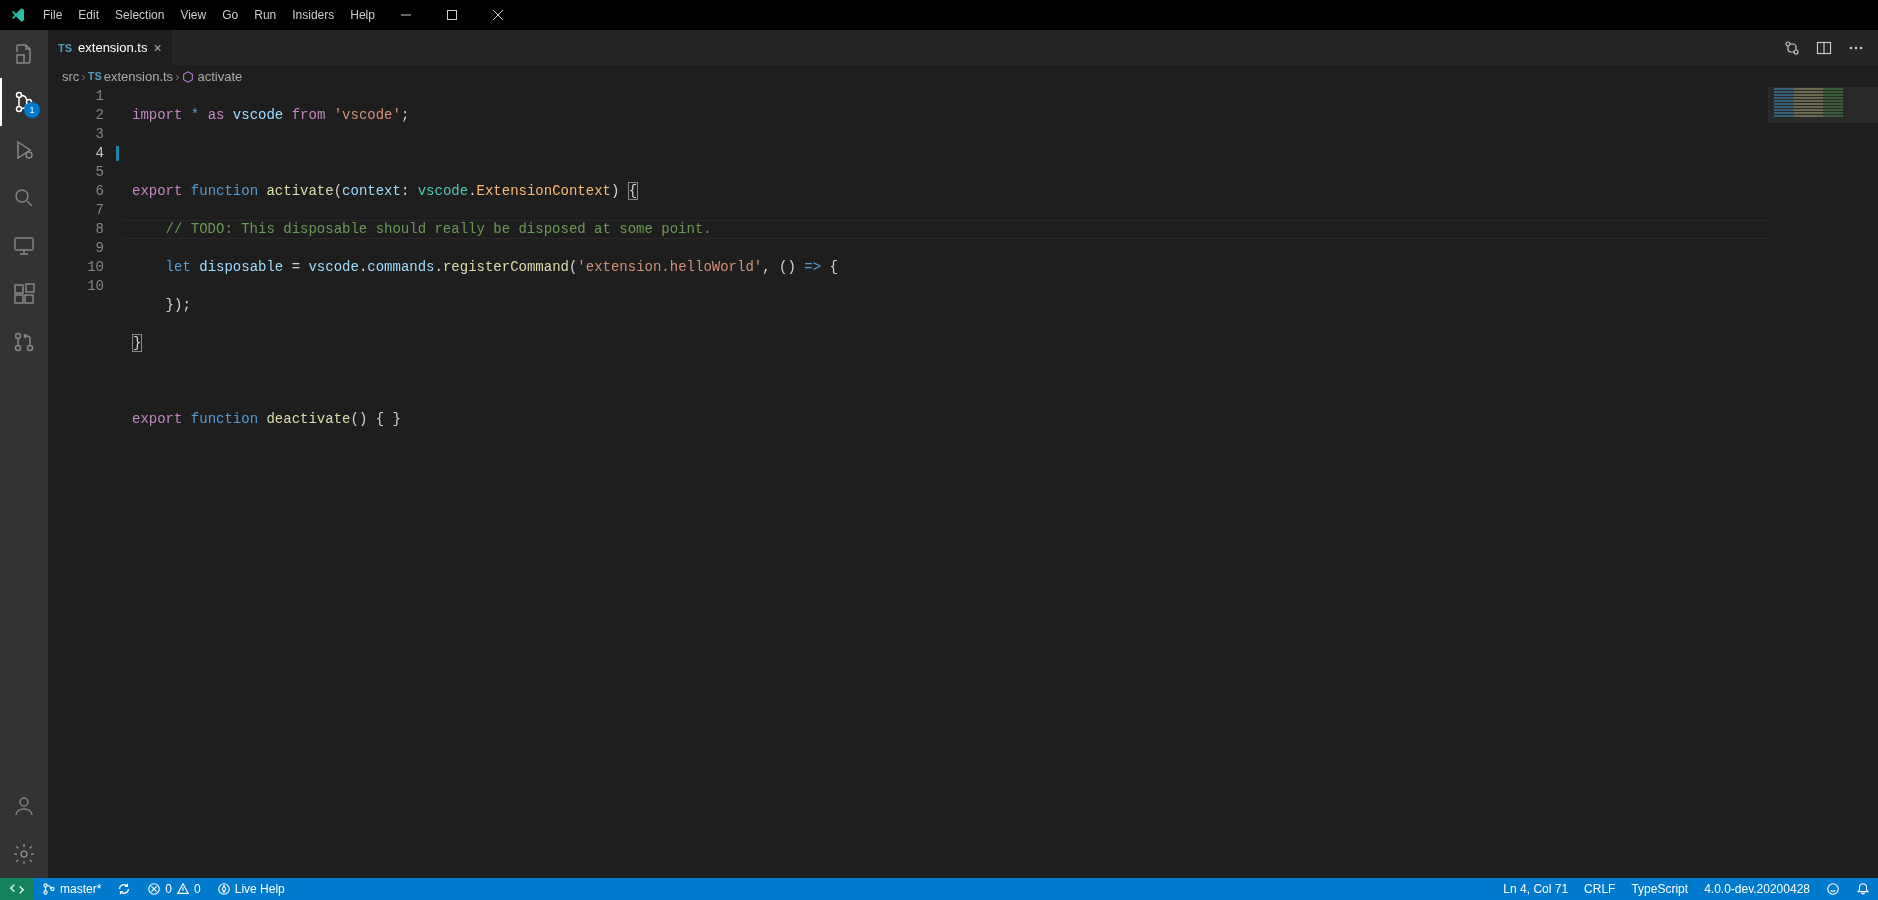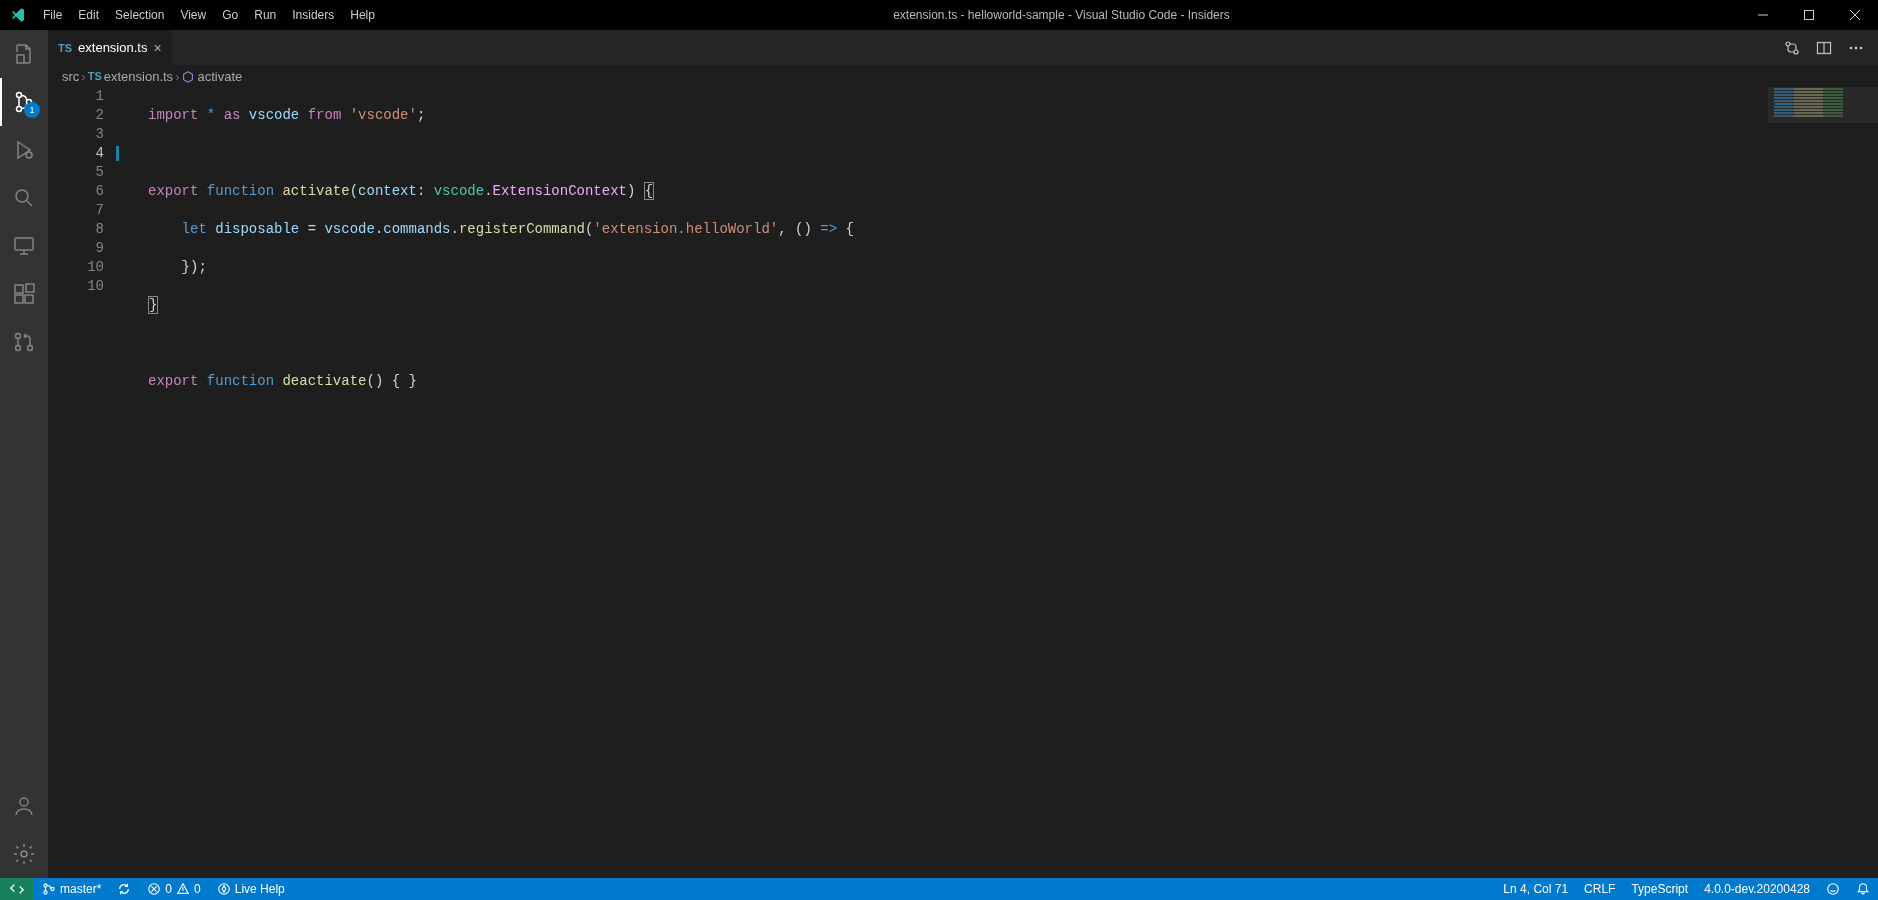--- a/index.html
+++ b/index.html
@@ -149,35 +149,35 @@
   }
   .code {
     flex:1;
     font-family: Consolas, "Courier New", monospace;
     font-size: 14px;
     line-height: 19px;
     white-space: pre;
     padding-left: 10px;
     position:relative;
   }
-  .code .row { height:19px; position:relative;margin-left:16px; }
+  .code .row { height:19px; position:relative; }
   .code .row.current::before {
     content:''; position:absolute; left:-10px; right:0; top:0; bottom:0;
     border-top:1px solid #282828;
     border-bottom:1px solid #282828;
   }
 
   
   .tok-keyword   { color:#c586c0; }
   .tok-storage   { color:#569cd6; }
   .tok-star      { color:#569cd6; }
   .tok-ident     { color:#9cdcfe; }
   .tok-var       { color:#9cdcfe; }
   .tok-func      { color:#dcdcaa; }
-  .tok-type      { color:#f0abfc; }
+  .tok-type      { color:#fdba74; }
   .tok-string    { color:#ce9178; }
   .tok-comment   { color:#6a9955; }
   .tok-punct     { color:#d4d4d4; }
   .tok-brace-hl  { color:#d4d4d4; border:1px solid #888; box-sizing:border-box; }
   .tok-namespace { color:#4ec9b0; }
 
   .minimap {
     position:absolute; top:0; right:0; width:110px; height:100%;
     background:#1e1e1e;
   }
@@ -218,21 +218,20 @@
   <div class="menubar">
     <div class="menubar-item">File</div>
     <div class="menubar-item">Edit</div>
     <div class="menubar-item">Selection</div>
     <div class="menubar-item">View</div>
     <div class="menubar-item">Go</div>
     <div class="menubar-item">Run</div>
     <div class="menubar-item">Insiders</div>
     <div class="menubar-item">Help</div>
   </div>
-  <div class="title-center">extension.ts - helloworld-sample - Visual Studio Code - Insiders</div>
   <div class="window-controls">
     <div class="win-ctrl">
       <svg viewBox="0 0 10 10" width="10" height="10">
           <path stroke="currentColor" d="M0 5h10"></path>
         </svg>
     </div>
     <div class="win-ctrl">
       <svg viewBox="0 0 10 10" width="10" height="10">
           <rect x="0.5" y="0.5" width="9" height="9" fill="none" stroke="currentColor"></rect>
         </svg>
@@ -370,20 +369,21 @@
         <div class="ln">8</div>
         <div class="ln">9</div>
         <div class="ln">10</div>
         <div class="ln">10</div>
       </div>
 
       <div class="code">
 <div class="row"><span class="tok-keyword">import</span> <span class="tok-star">*</span> <span class="tok-keyword">as</span> <span class="tok-ident">vscode</span> <span class="tok-keyword">from</span> <span class="tok-string">'vscode'</span><span class="tok-punct">;</span></div>
 <div class="row"></div>
 <div class="row"><span class="tok-keyword">export</span> <span class="tok-storage">function</span> <span class="tok-func">activate</span><span class="tok-punct">(</span><span class="tok-var">context</span><span class="tok-punct">:</span> <span class="tok-namespace">vscode</span><span class="tok-punct">.</span><span class="tok-type">ExtensionContext</span><span class="tok-punct">)</span><span> </span><span class="tok-brace-hl">{</span></div>
+<div class="row current">    <span class="tok-comment">// TODO: This disposable should really be disposed at some point.</span></div>
 <div class="row">    <span class="tok-storage">let</span> <span class="tok-var">disposable</span><span class="tok-punct"> = </span><span class="tok-ident">vscode</span><span class="tok-punct">.</span><span class="tok-ident">commands</span><span class="tok-punct">.</span><span class="tok-func">registerCommand</span><span class="tok-punct">(</span><span class="tok-string">'extension.helloWorld'</span><span class="tok-punct">, </span><span class="tok-punct">()</span><span class="tok-storage"> =&gt; </span><span class="tok-punct">{</span></div>
 <div class="row">    <span class="tok-punct">});</span></div>
 <div class="row"><span class="tok-brace-hl">}</span></div>
 <div class="row"></div>
 <div class="row"><span class="tok-keyword">export</span> <span class="tok-storage">function</span> <span class="tok-func">deactivate</span><span class="tok-punct">(</span><span class="tok-punct">)</span><span> </span><span class="tok-punct">{</span><span> </span><span class="tok-punct">}</span></div>
 <div class="row"></div>
       </div>
 
       <div class="minimap">
         <div class="mm-viewport"></div>

